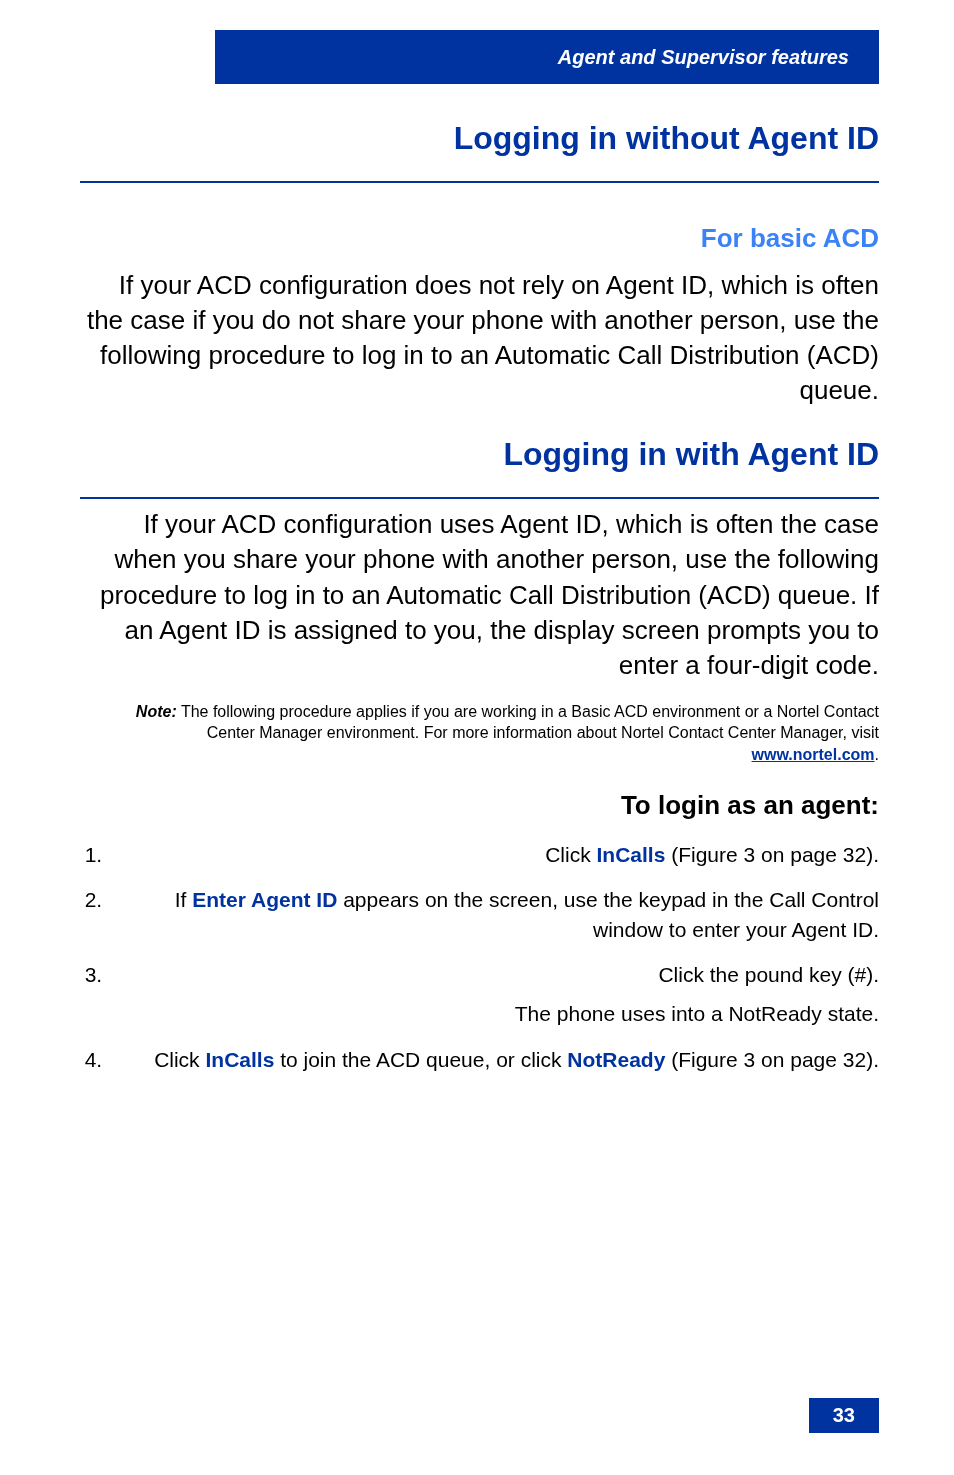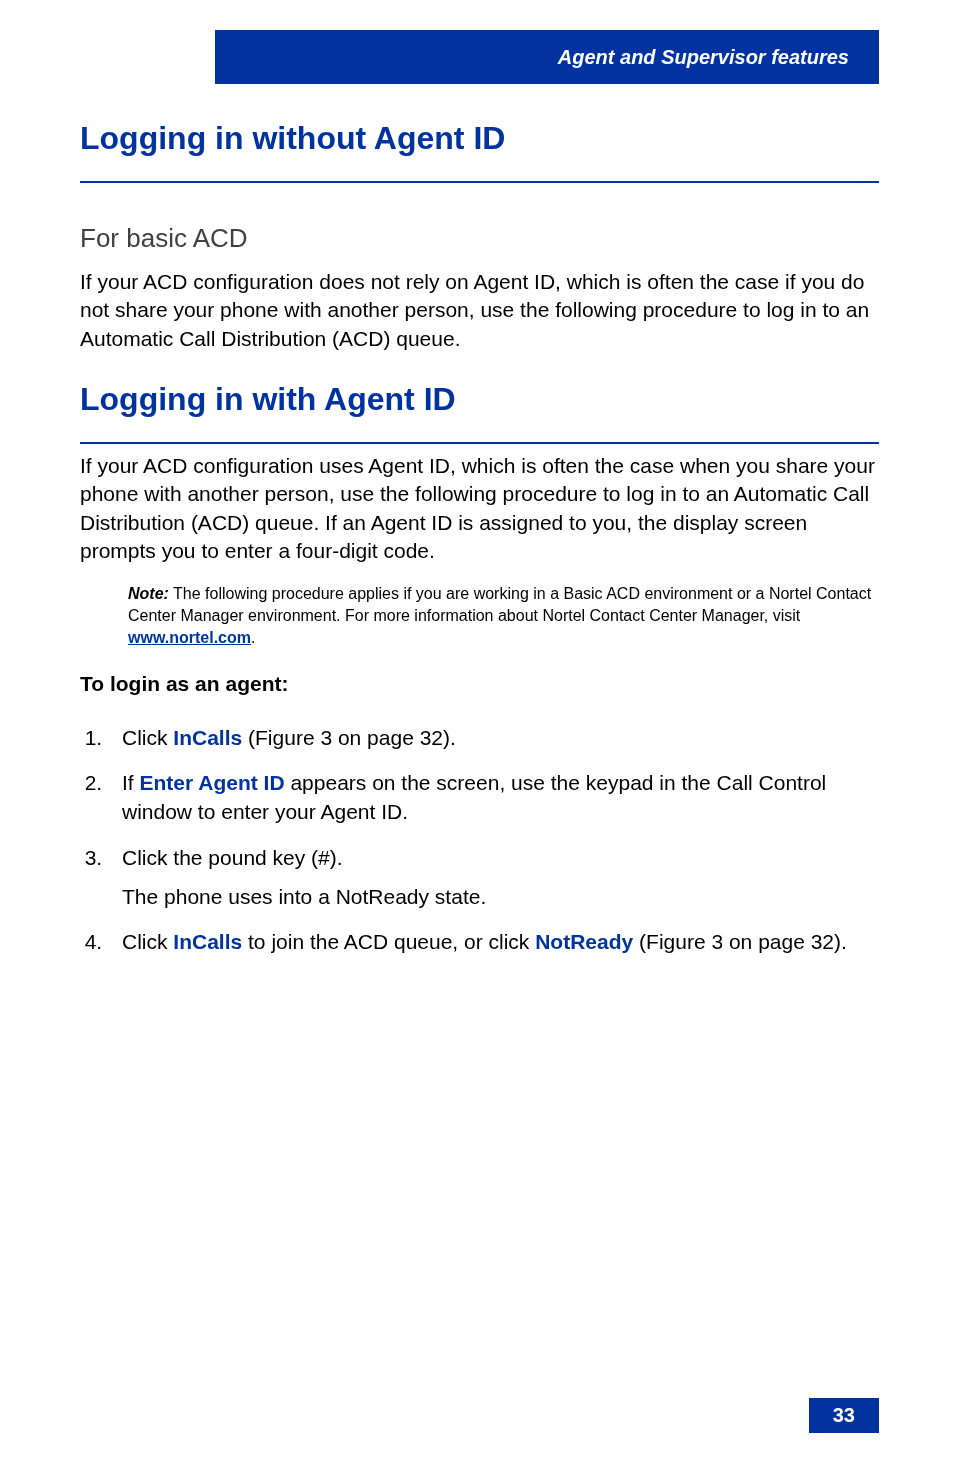--- a/index.html
+++ b/index.html
@@ -7,20 +7,21 @@
     padding: 0;
     font-family: Arial, Helvetica, sans-serif;
     background: #fff;
     width: 954px;
   }
   .page {
     width: 954px;
     height: 1475px;
     position: relative;
     box-sizing: border-box;
+    text-align: right;
   }
   .header-bar {
     position: absolute;
     top: 30px;
     left: 215px;
     right: 75px;
     height: 54px;
     background: #0033a0;
     display: flex;
     align-items: center;
@@ -42,27 +43,27 @@
   }
   h1.section-title {
     color: #0033a0;
     font-weight: bold;
     font-size: 32px;
     margin: 10px 0 6px 0;
     border-bottom: 2px solid #0033a0;
     padding-bottom: 24px;
   }
   h2.sub-title {
-    color: #404040;
-    font-weight: normal;
+    color: #3b82f6;
+    font-weight: bold;
     font-size: 26px;
     margin: 40px 0 14px 0;
   }
   p.body {
-    font-size: 21px;
+    font-size: 26px;
     line-height: 1.35;
     margin: 8px 0 14px 0;
     color: #000;
   }
   .note-block {
     margin: 18px 0 18px 48px;
     font-size: 16px;
     line-height: 1.35;
   }
   .note-label {
@@ -75,21 +76,21 @@
     text-decoration: underline;
   }
   .bold-blue {
     color: #0033a0;
     font-weight: bold;
   }
   ol.steps {
     font-size: 21px;
     line-height: 1.4;
     padding-left: 28px;
-    margin: 24px 0 0 0;
+    margin: 17px 0 0 0;
   }
   ol.steps li {
     padding-left: 14px;
     margin-bottom: 16px;
   }
   .step-sub {
     margin-top: 10px;
   }
   .page-number-box {
     position: absolute;

